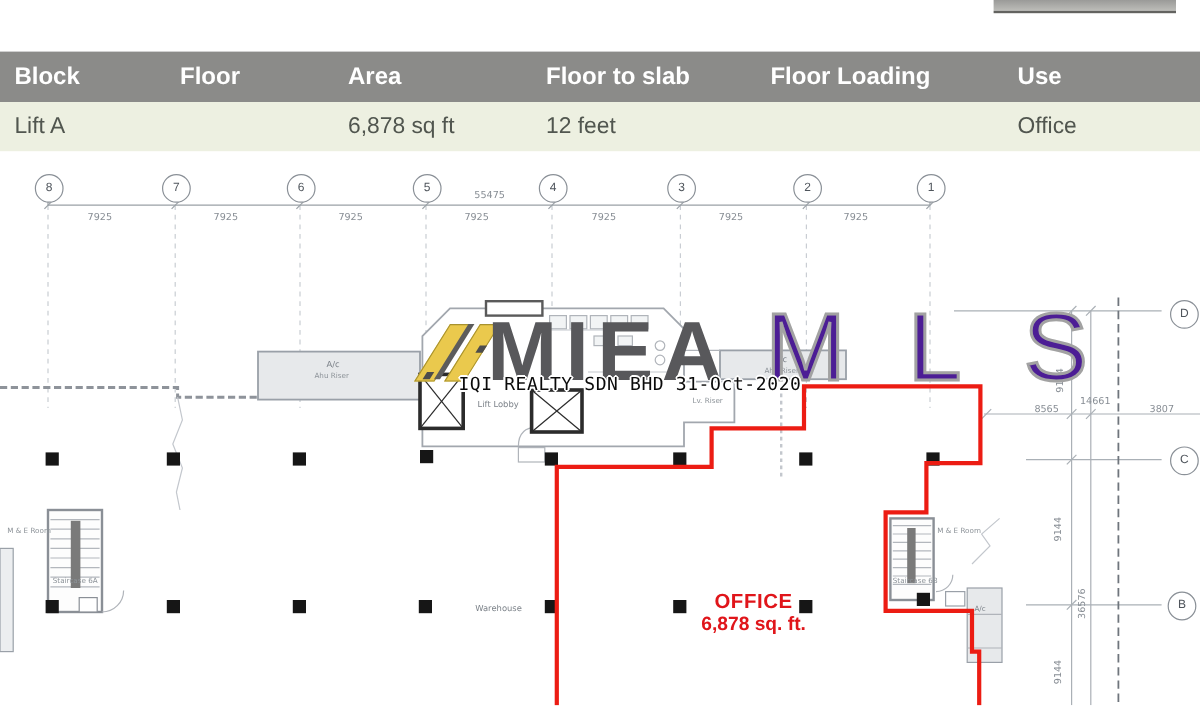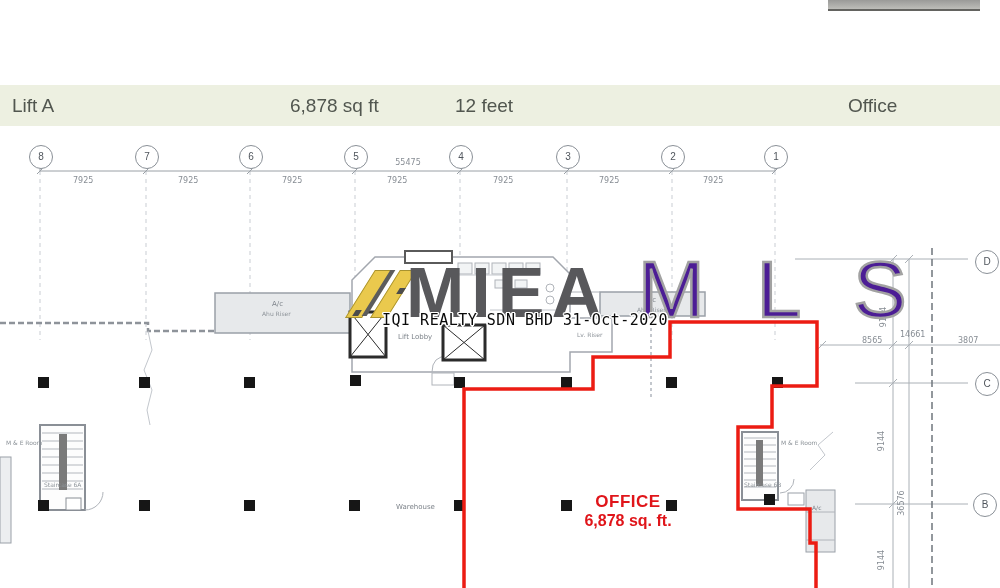--- a/index.html
+++ b/index.html
@@ -35,20 +35,28 @@
   .office .l1{font-size:17px;font-weight:800;letter-spacing:.5px;}
   .office .l2{font-size:16px;font-weight:700;}
 </style>
 </head>
 <body>
 
 <div id="stage">
 
   <div class="photo-strip"></div>
 
+  <div class="t-head">
+    <span class="th" style="left:12px">Block</span>
+    <span class="th" style="left:150px">Floor</span>
+    <span class="th" style="left:290px">Area</span>
+    <span class="th" style="left:455px">Floor to slab</span>
+    <span class="th" style="left:642px">Floor Loading</span>
+    <span class="th" style="left:848px">Use</span>
+  </div>
   <div class="t-row">
     <span class="td" style="left:12px">Lift A</span>
     <span class="td" style="left:290px">6,878 sq ft</span>
     <span class="td" style="left:455px">12 feet</span>
     <span class="td" style="left:848px">Office</span>
   </div>
 
   <svg width="1000" height="588" viewBox="0 0 1000 588">
 
     <g stroke="#c9cdd3" stroke-width="1" stroke-dasharray="4,4">

